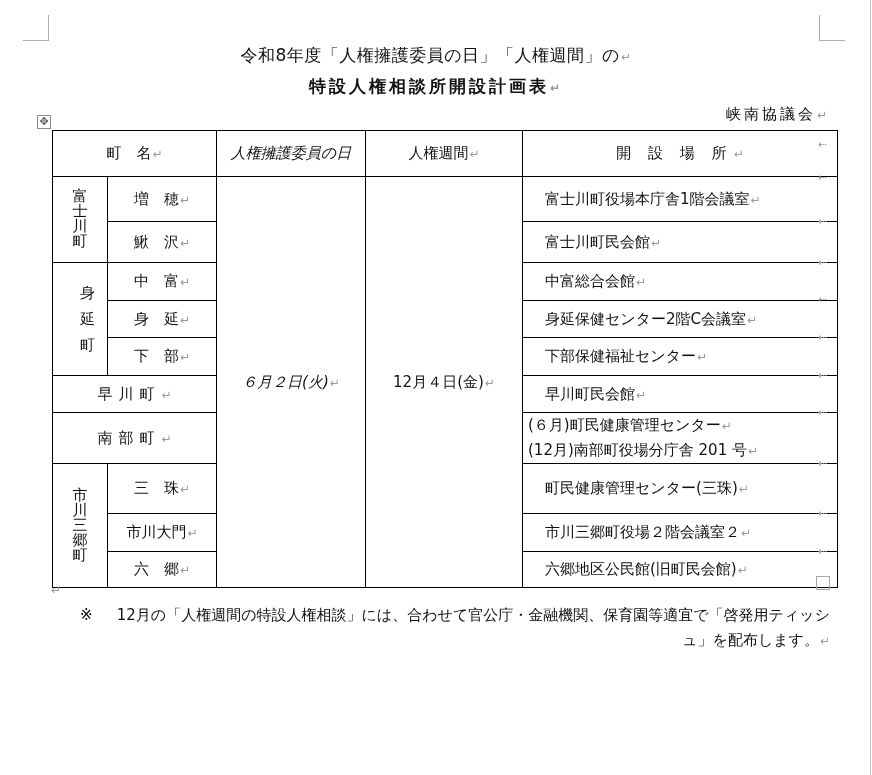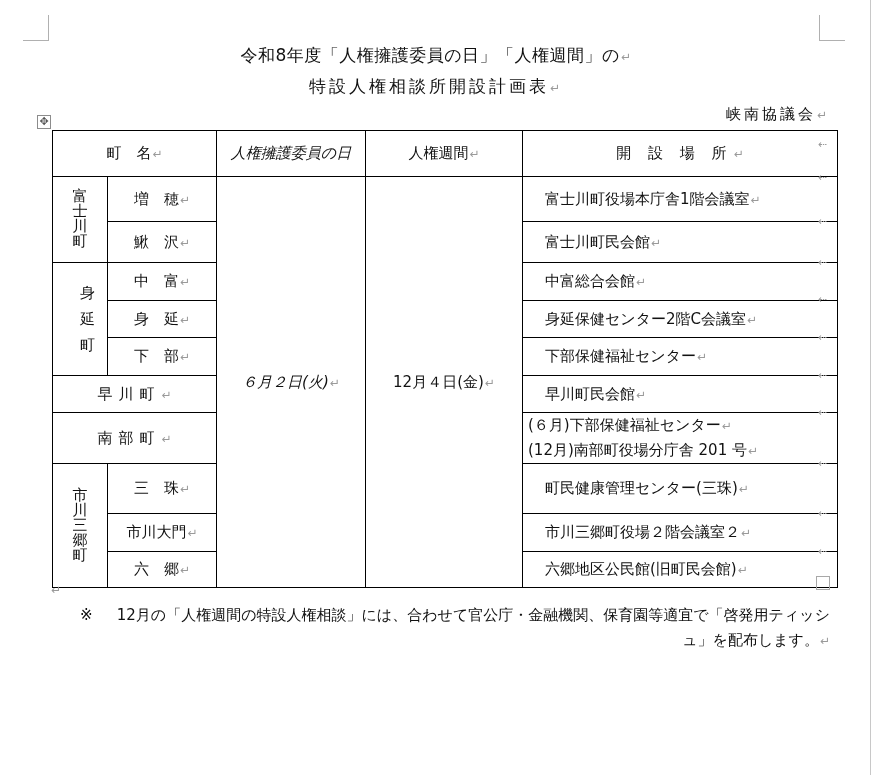--- a/index.html
+++ b/index.html
@@ -7,21 +7,21 @@
     width: 872px; height: 775px; background: #ffffff; position: relative; overflow: hidden;
     font-family: "DejaVu Sans", "Liberation Sans", sans-serif; color: #111;
   }
   .crop { position: absolute; border-color: #b0b0b0; border-style: solid; border-width: 0; }
   .crop-tl { left: 23px; top: 15px; width: 25px; height: 25px; border-right-width: 1px; border-bottom-width: 1px; }
   .crop-tr { left: 819px; top: 15px; width: 25px; height: 25px; border-left-width: 1px; border-bottom-width: 1px; }
   .page-edge { position: absolute; left: 870px; top: 0; width: 1px; height: 775px; background: #c8c8c8; }
   .pm { color: #9a9a9a; font-size: 12px; margin-left: 1px; }
   .title { position: absolute; left: 0; width: 872px; text-align: center; font-size: 17px; letter-spacing: 0.5px; }
   .title1 { top: 44px; }
-  .title2 { top: 75px; letter-spacing: 3px; }
+  .title2 { top: 75px; letter-spacing: 3px; font-weight: bold; }
   .org { position: absolute; right: 42px; top: 105px; font-size: 15px; letter-spacing: 3px; }
   .move-handle { position: absolute; left: 37px; top: 115px; width: 12px; height: 12px; border: 1px solid #8c8c8c;
     font-size: 11px; line-height: 12px; text-align: center; color: #555; }
   table.plan { position: absolute; left: 52px; top: 130px; border-collapse: collapse; font-size: 15px; }
   table.plan td { border: 1px solid #000; padding: 0; text-align: center; vertical-align: middle; }
   .c1 { width: 54px; } .c2 { width: 108px; } .c3 { width: 148px; font-style: italic; } .c4 { width: 156px; } .c5 { width: 292px; }
   .venue { text-align: left !important; padding-left: 22px !important; margin-left: 36px; }
   .venue2 { text-align: left !important; padding-left: 5px !important; line-height: 24px; }
   .vert { display: inline-block; width: 16px; line-height: 15px; font-size: 15px; word-break: break-all; }
   .vert-wide { line-height: 26px; margin-left: 15px; }
@@ -83,21 +83,21 @@
   </tr>
 
   <tr style="height:37px">
     <td colspan="2"><span class="spaced-sm">早川町</span><span class="pm">↵</span></td>
     <td class="c5 venue"><span>早川町民会館</span><span class="pm">↵</span></td>
   </tr>
 
   <tr style="height:51px">
     <td colspan="2"><span class="spaced-sm">南部町</span><span class="pm">↵</span></td>
     <td class="c5 venue2">
-      <div><span>(６月)下部保健福祉センター</span><span class="pm">↵</span></div>
+      <div><span>(６月)町民健康管理センター</span><span class="pm">↵</span></div>
       <div><span>(12月)南部町役場分庁舎 201 号</span><span class="pm">↵</span></div>
     </td>
   </tr>
 
   <tr style="height:50px">
     <td rowspan="3" class="c1"><span class="vert">市川三郷町</span></td>
     <td class="c2"><span>三　珠</span><span class="pm">↵</span></td>
     <td class="c5 venue"><span>町民健康管理センター(三珠)</span><span class="pm">↵</span></td>
   </tr>
   <tr style="height:38px">

